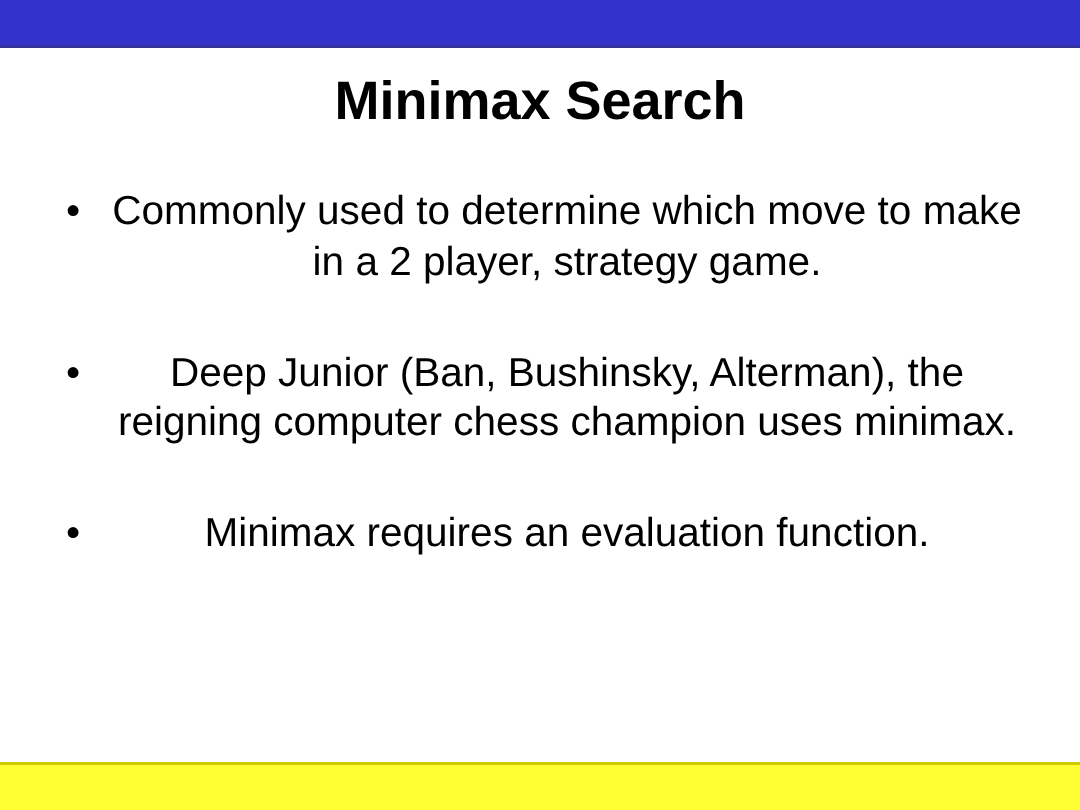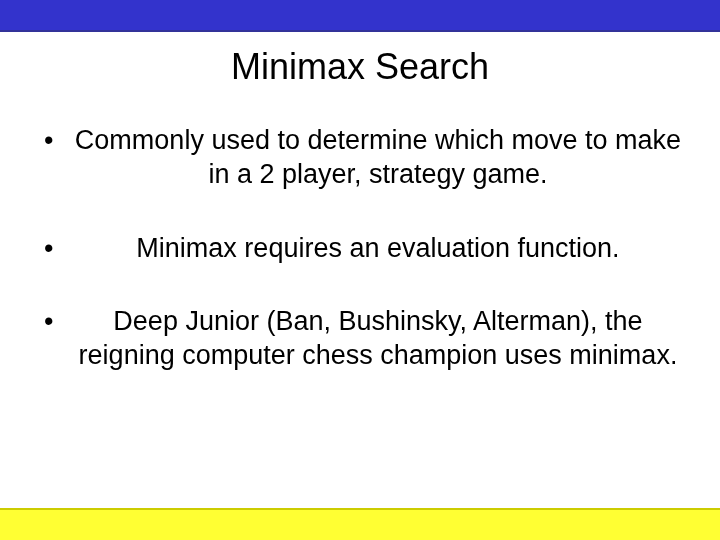--- a/index.html
+++ b/index.html
@@ -20,21 +20,21 @@
     height: 32px;
     background: #ffff33;
     position: absolute;
     bottom: 0;
     left: 0;
     border-top: 2px solid #cccc00;
   }
   .title {
     text-align: center;
     font-size: 36px;
-    font-weight: normal;
+    font-weight: bold;
     color: #000000;
     margin-top: 14px;
     margin-bottom: 36px;
   }
   .content {
     padding: 0 36px 0 44px;
     text-align: center;
   }
   ul {
     list-style: none;
@@ -58,18 +58,18 @@
 </head>
 <body>
 
 <div class="top-bar"></div>
 
 <h1 class="title">Minimax Search</h1>
 
 <div class="content">
   <ul>
     <li>Commonly used to determine which move to make in a 2 player, strategy game.</li>
+    <li>Deep Junior (Ban, Bushinsky, Alterman), the reigning computer chess champion uses minimax.</li>
     <li>Minimax requires an evaluation function.</li>
-    <li>Deep Junior (Ban, Bushinsky, Alterman), the reigning computer chess champion uses minimax.</li>
   </ul>
 </div>
 
 <div class="bottom-bar"></div>
 
 </body></html>

